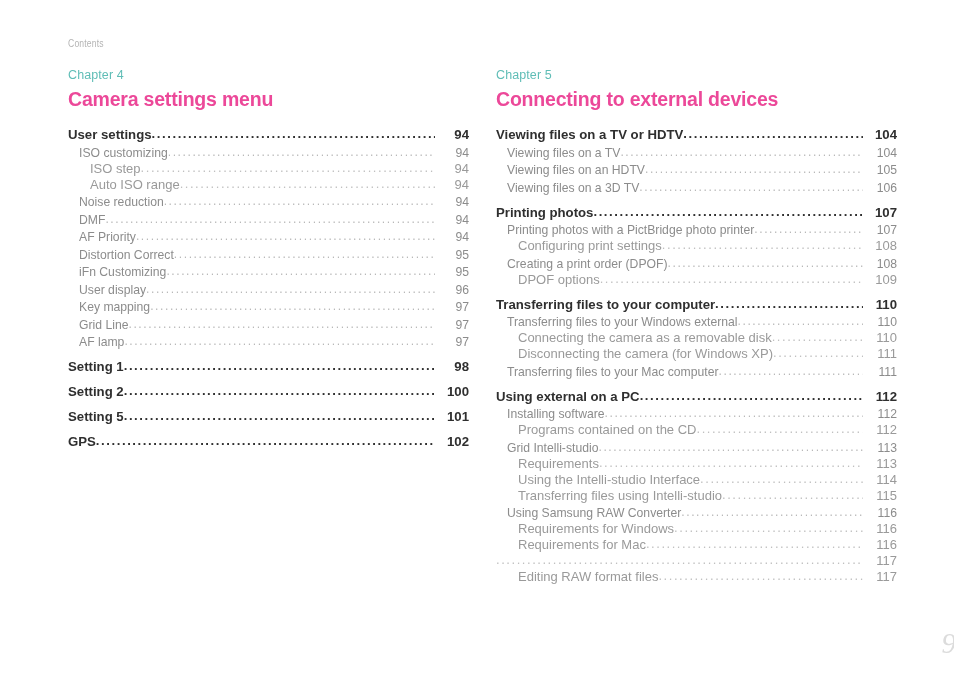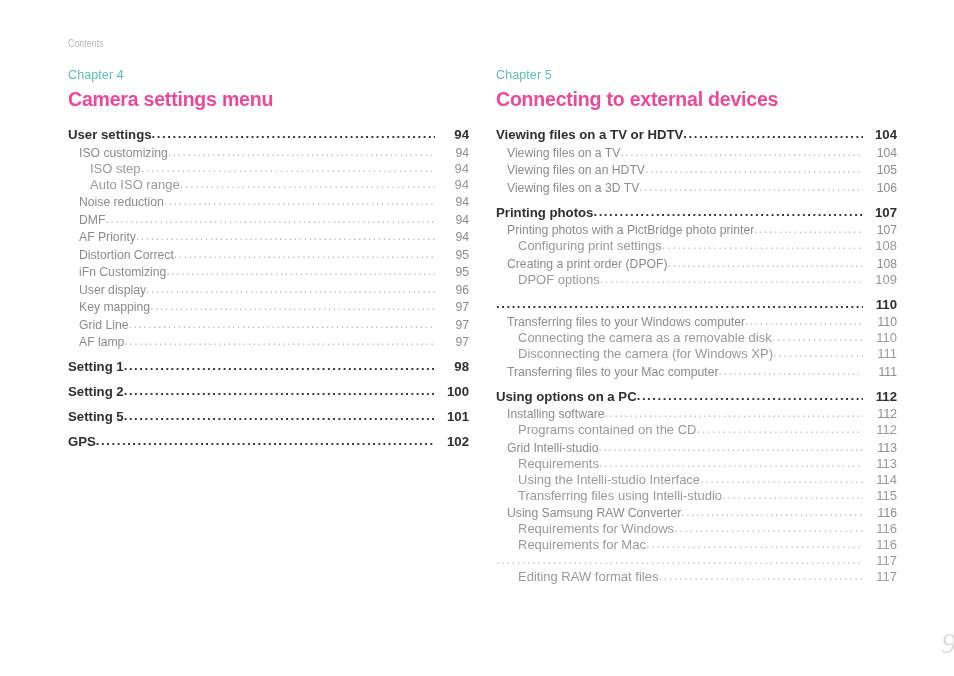--- a/index.html
+++ b/index.html
@@ -285,45 +285,46 @@
             <span class="label">Creating a print order (DPOF)</span>
             <span class="leader">................................................................................................................................................................</span>
             <span class="pageno">108</span>
           </div>
           <div class="row lv3">
             <span class="label">DPOF options </span>
             <span class="leader">................................................................................................................................................................</span>
             <span class="pageno">109</span>
           </div>
           <div class="row lv1 gap-before">
+            <span class="label">Transferring files to your computer </span>
             <span class="leader">................................................................................................................................................................</span>
             <span class="pageno">110</span>
           </div>
           <div class="row lv2">
-            <span class="label">Transferring files to your Windows computer </span>
+            <span class="label">Transferring files to your Windows external </span>
             <span class="leader">................................................................................................................................................................</span>
             <span class="pageno">110</span>
           </div>
           <div class="row lv3">
             <span class="label">Connecting the camera as a removable disk </span>
             <span class="leader">................................................................................................................................................................</span>
             <span class="pageno">110</span>
           </div>
           <div class="row lv3">
             <span class="label">Disconnecting the camera (for Windows XP) </span>
             <span class="leader">................................................................................................................................................................</span>
             <span class="pageno">111</span>
           </div>
           <div class="row lv2">
             <span class="label">Transferring files to your Mac computer </span>
             <span class="leader">................................................................................................................................................................</span>
             <span class="pageno">111</span>
           </div>
           <div class="row lv1 gap-before">
-            <span class="label">Using options on a PC</span>
+            <span class="label">Using external on a PC</span>
             <span class="leader">................................................................................................................................................................</span>
             <span class="pageno">112</span>
           </div>
           <div class="row lv2">
             <span class="label">Installing software </span>
             <span class="leader">................................................................................................................................................................</span>
             <span class="pageno">112</span>
           </div>
           <div class="row lv3">
             <span class="label">Programs contained on the CD </span>

